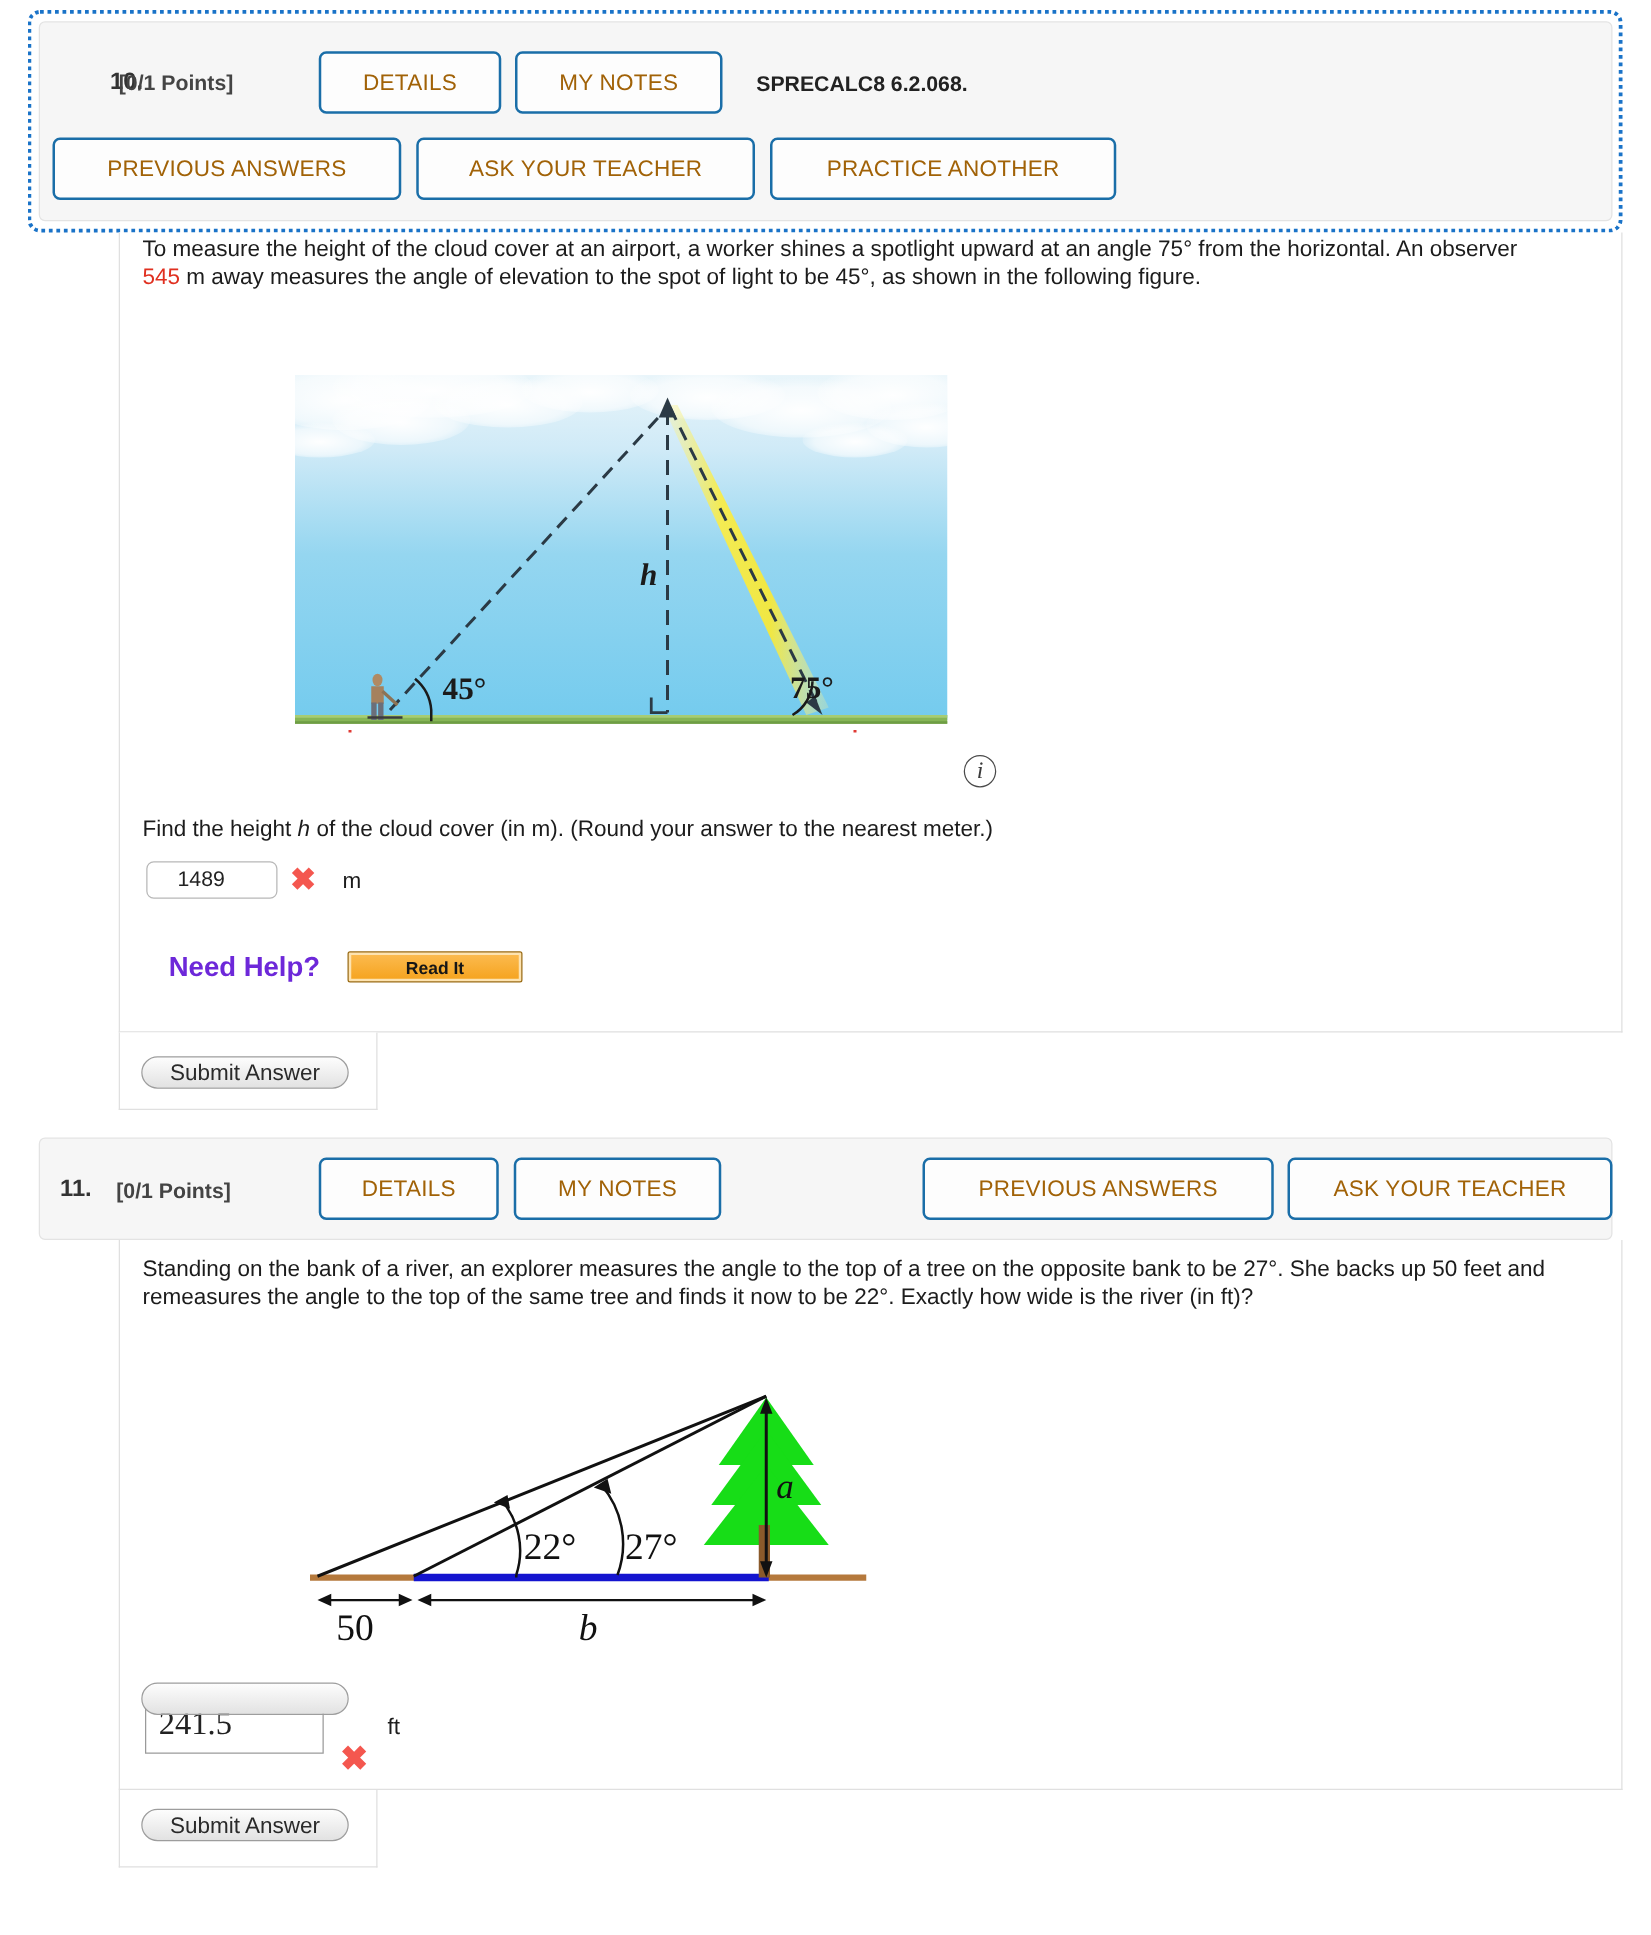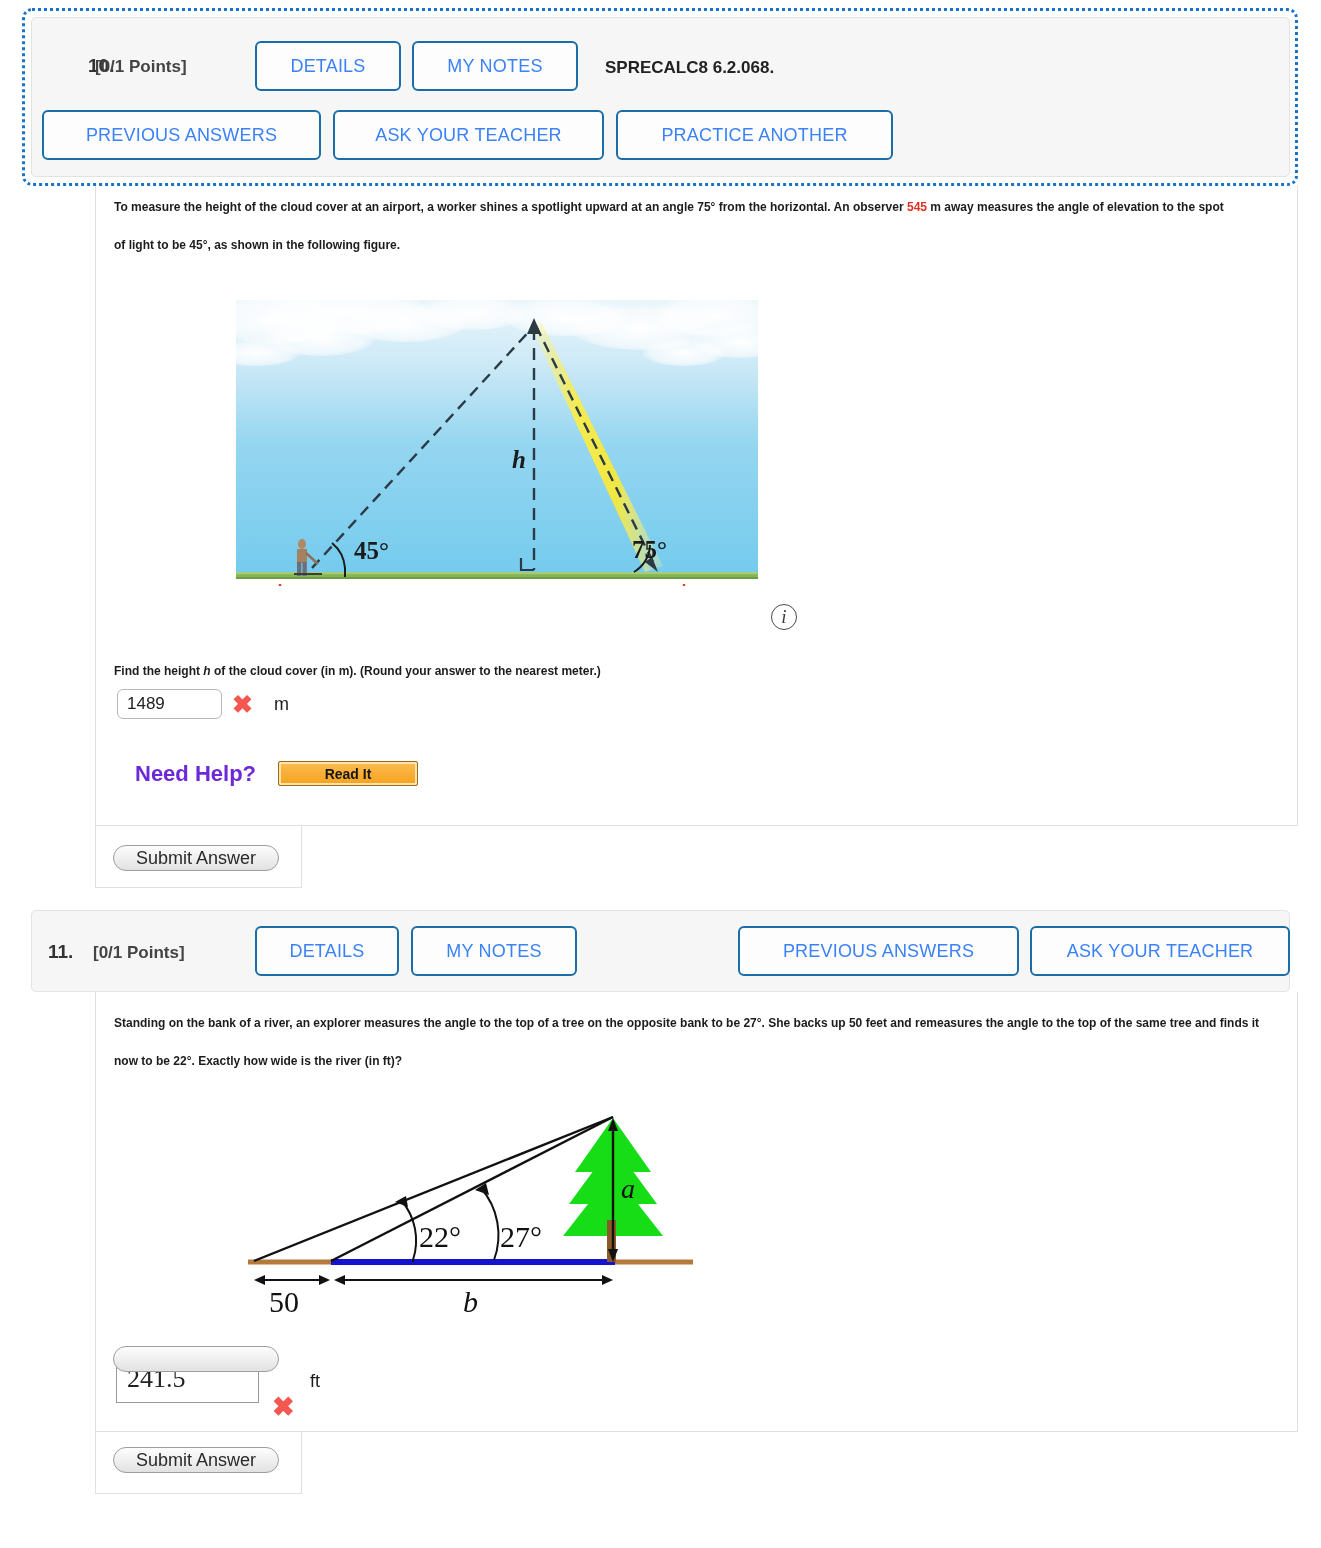--- a/index.html
+++ b/index.html
@@ -67,21 +67,21 @@
     font-weight: bold;
     font-size: 17px;
     color: #222;
   }
 
   .ubtn {
     position: absolute;
     border: 2px solid #1a6ea8;
     border-radius: 6px;
     background: #fdfdfd;
-    color: #3b82f6;
+    color: #a16207;
     font-size: 18px;
     font-weight: 500;
     letter-spacing: .2px;
     display: flex;
     align-items: center;
     justify-content: center;
     box-sizing: border-box;
     cursor: pointer;
     font-family: "Liberation Sans", sans-serif;
   }
@@ -93,41 +93,40 @@
     border: 1px solid #e0e0e0;
     box-sizing: border-box;
   }
   .q10-panel { left: 95px; top: 186px; width: 1203px; height: 640px; border-top: none; }
   .q10-submitbar { left: 95px; top: 826px; width: 207px; height: 62px; border-top: none; }
   .q11-panel { left: 95px; top: 992px; width: 1203px; height: 440px; border-top: none; }
   .q11-submitbar { left: 95px; top: 1432px; width: 207px; height: 62px; border-top: none; }
 
   .qtext {
     position: absolute;
-    font-size: 12px;
-    line-height: 38px;
+    font-size: 18px;
+    line-height: 22px;
     color: #1c1c1c;
-    font-weight: bold;
   }
   .red { color: #e03020; }
   .ital { font-style: italic; }
 
   
   .ansbox {
     position: absolute;
     box-sizing: border-box;
     background: #fff;
     color: #222;
   }
   .ansbox.rounded {
     border: 1px solid #b8b8b8;
     border-radius: 6px;
     font-family: "Liberation Sans", sans-serif;
     font-size: 17px;
-    padding: 0 9px;
+    padding: 0 24px;
   }
   .ansbox.square {
     border: 1px solid #9a9a9a;
     font-family: "Liberation Serif", serif;
     font-size: 26px;
     padding: 0 10px;
   }
   .xmark {
     position: absolute;
     color: #f4574f;

